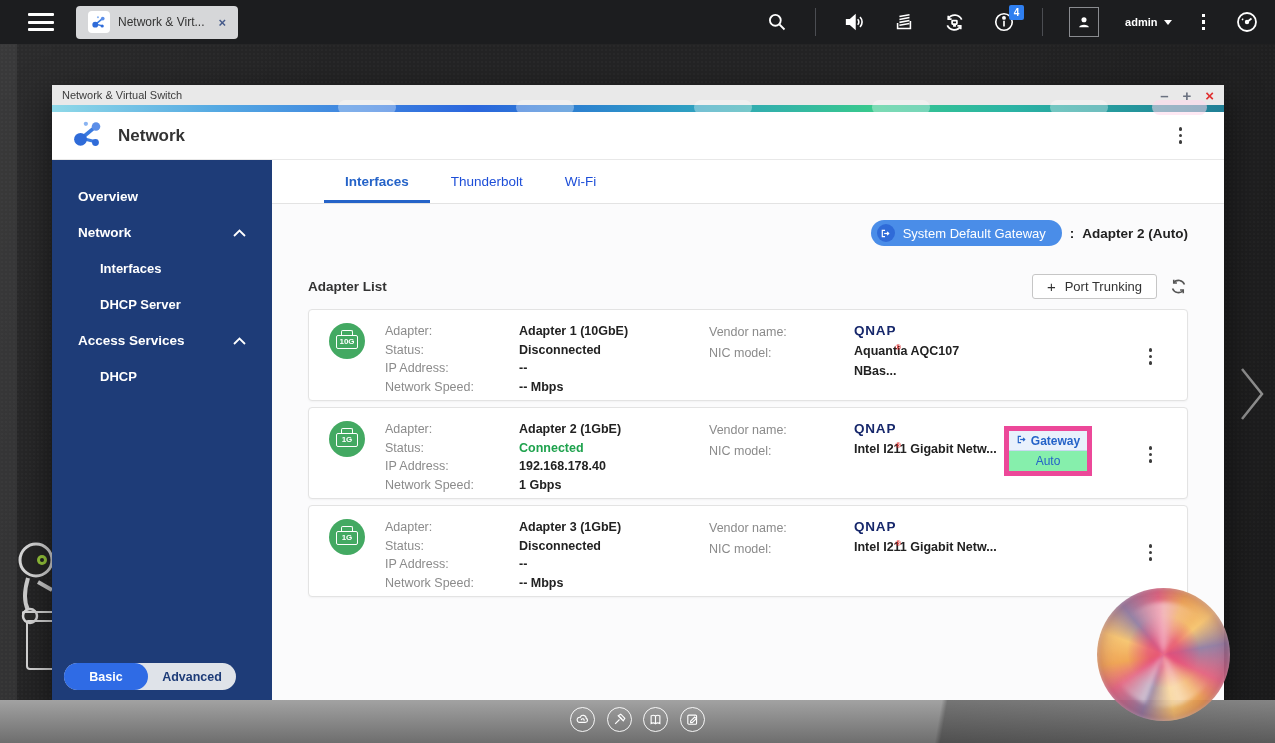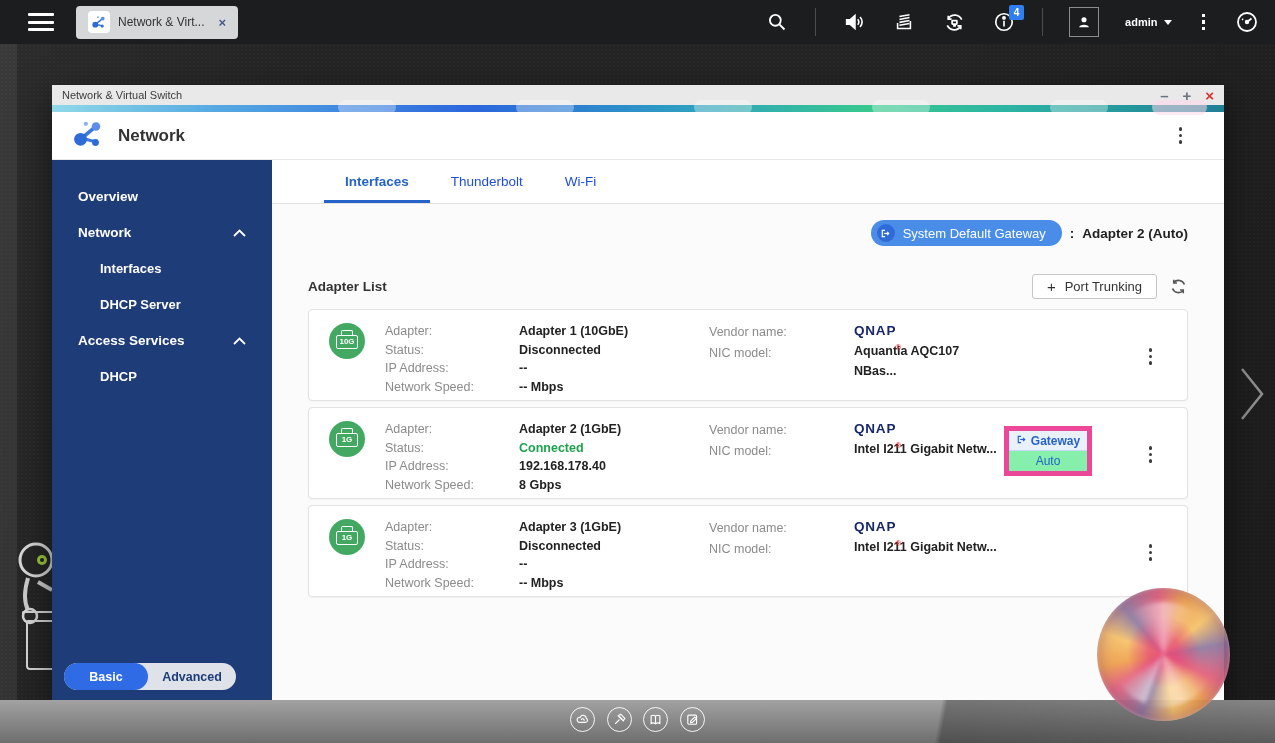--- a/index.html
+++ b/index.html
@@ -421,21 +421,21 @@
             <div class="c-labels">
               <div class="ln lab">Adapter:</div>
               <div class="ln lab">Status:</div>
               <div class="ln lab">IP Address:</div>
               <div class="ln lab">Network Speed:</div>
             </div>
             <div class="c-values">
               <div class="ln val">Adapter 2 (1GbE)</div>
               <div class="ln val" style="color: rgb(30, 162, 77);">Connected</div>
               <div class="ln val">192.168.178.40</div>
-              <div class="ln val">8 Gbps</div>
+              <div class="ln val">1 Gbps</div>
             </div>
             <div class="c-vlabels">
               <div class="ln lab" style="line-height:21px">Vendor name:</div>
               <div class="ln lab" style="line-height:21px">NIC model:</div>
             </div>
             <div class="c-vvalues">
               <div><span class="qnap">QNAP</span><span class="qnap" style="letter-spacing:0"><sup>®</sup></span></div>
               <div class="nic">Intel I211 Gigabit Netw...</div>
             </div>
             <div class="c-badge">

